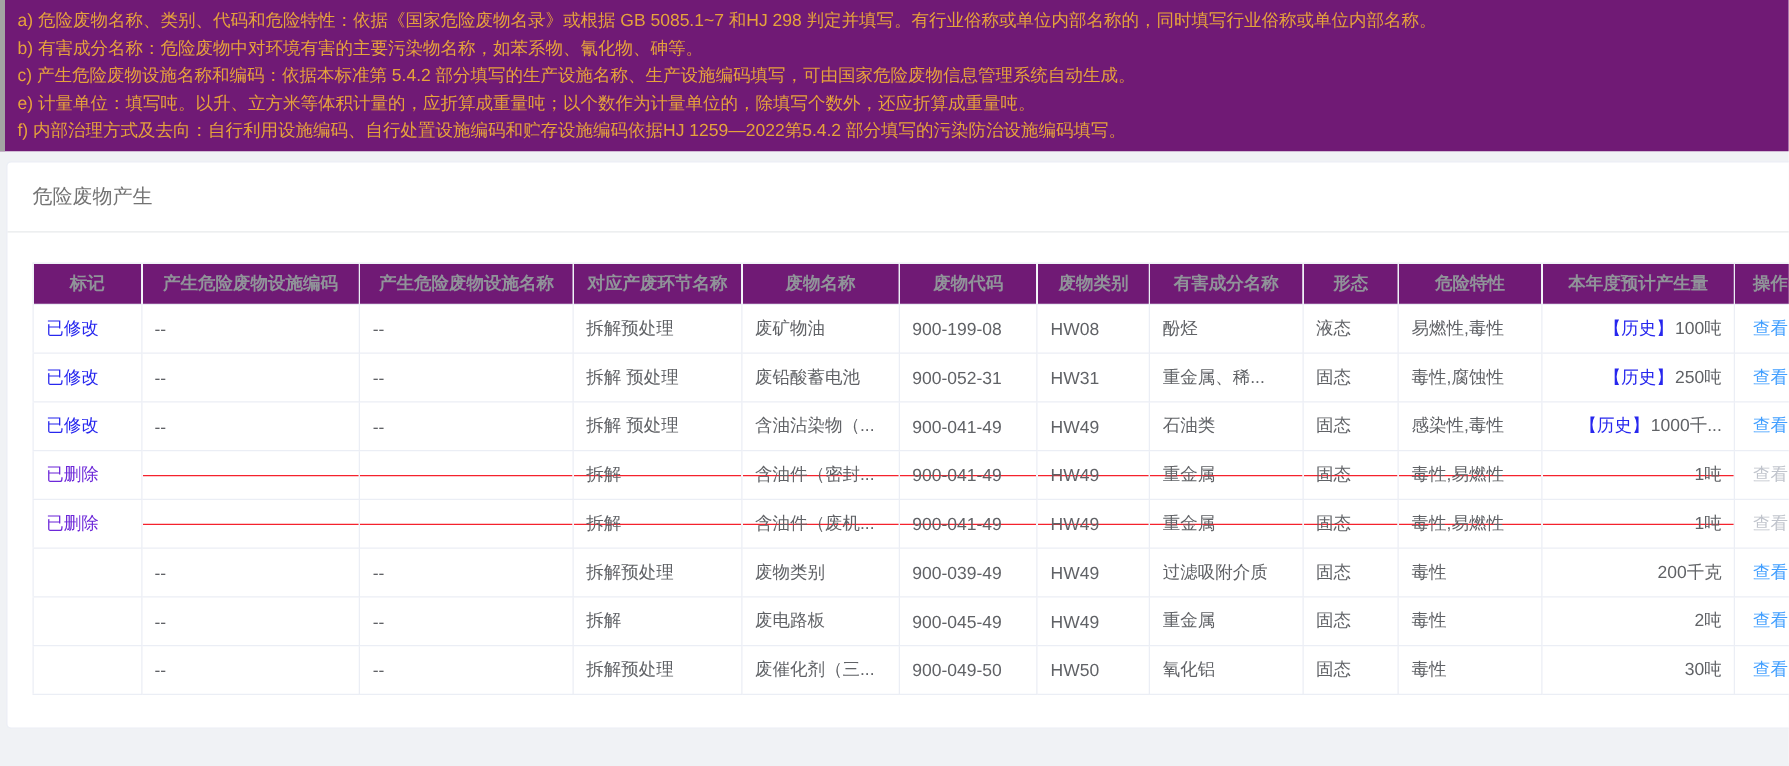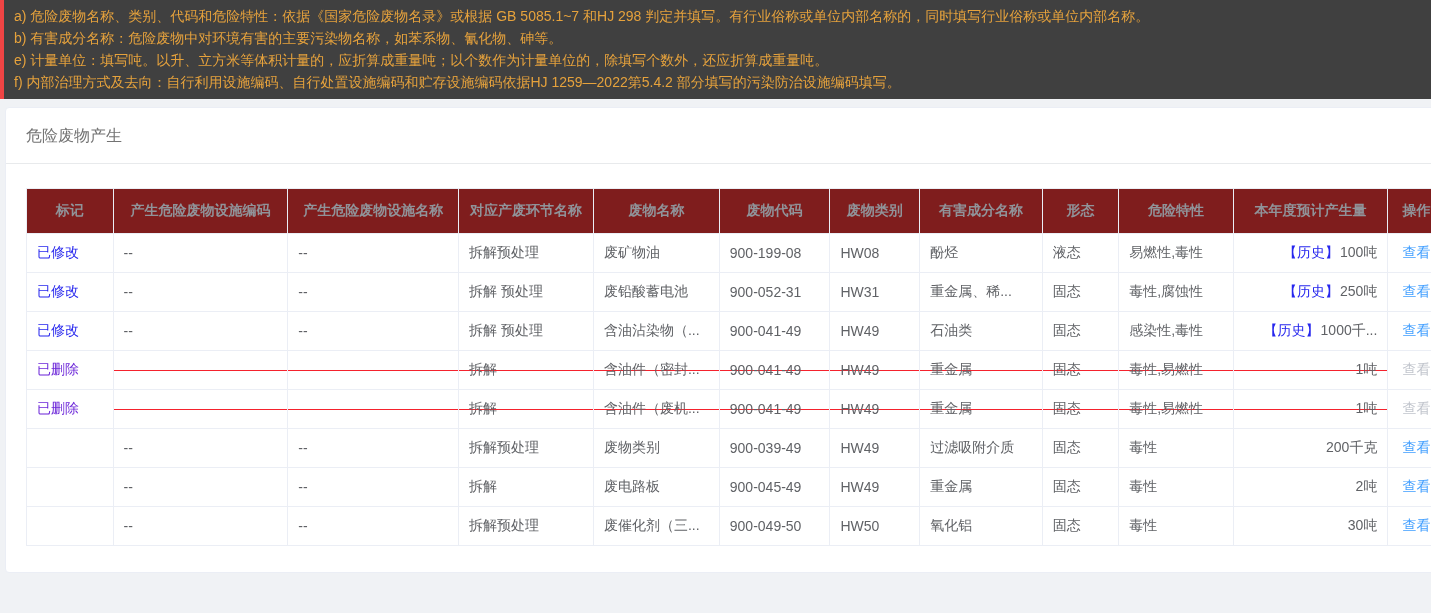--- a/index.html
+++ b/index.html
@@ -3,22 +3,22 @@
 <meta charset="utf-8">
 <style>
   html,body{margin:0;padding:0;}
   body{
     width:1431px;height:613px;overflow:hidden;
     background:#f0f2f5;
     font-family:"Liberation Sans","DejaVu Sans",sans-serif;
   }
   
   .notes{
-    background:#404040;
-    border-left:4px solid #ef4444;
+    background:#701a75;
+    border-left:4px solid #a3a3a3;
     padding:5px 4px 6px 10px;
   }
   .note-line{
     color:#e6a23c;
     font-size:14px;
     line-height:22px;
     white-space:nowrap;
   }
   
   .card{
@@ -44,32 +44,32 @@
   
   table.waste-table{
     border-collapse:collapse;
     table-layout:fixed;
     border-top:1px solid #ebeef5;
     border-left:1px solid #ebeef5;
     font-size:14px;
     color:#606266;
   }
   .waste-table th{
-    height:45px;
+    height:33px;
     padding:0 10px;
     box-sizing:border-box;
     font-weight:bold;
     font-size:14px;
     color:#909399;
     text-align:center;
     border-right:1px solid #ebeef5;
     border-bottom:1px solid #ebeef5;
     white-space:nowrap;
     overflow:hidden;
-    background:#7f1d1d;
+    background:#701a75;
   }
   .waste-table td{
     height:39px;
     padding:0 10px;
     box-sizing:border-box;
     text-align:left;
     border-right:1px solid #ebeef5;
     border-bottom:1px solid #ebeef5;
     white-space:nowrap;
     overflow:hidden;
@@ -92,20 +92,21 @@
     background-position:0 center;
     background-repeat:no-repeat;
   }
 </style>
 </head>
 <body>
 
 <div class="notes">
   <div class="note-line">a) 危险废物名称、类别、代码和危险特性：依据《国家危险废物名录》或根据 GB 5085.1~7 和HJ 298 判定并填写。有行业俗称或单位内部名称的，同时填写行业俗称或单位内部名称。</div>
   <div class="note-line">b) 有害成分名称：危险废物中对环境有害的主要污染物名称，如苯系物、氰化物、砷等。</div>
+  <div class="note-line">c) 产生危险废物设施名称和编码：依据本标准第 5.4.2 部分填写的生产设施名称、生产设施编码填写，可由国家危险废物信息管理系统自动生成。</div>
   <div class="note-line">e) 计量单位：填写吨。以升、立方米等体积计量的，应折算成重量吨；以个数作为计量单位的，除填写个数外，还应折算成重量吨。</div>
   <div class="note-line">f) 内部治理方式及去向：自行利用设施编码、自行处置设施编码和贮存设施编码依据HJ 1259—2022第5.4.2 部分填写的污染防治设施编码填写。</div>
 </div>
 
 <div class="card">
   <div class="card-header">
     <span class="card-title">危险废物产生</span>
   </div>
   <div class="card-body">
     <table class="waste-table">

